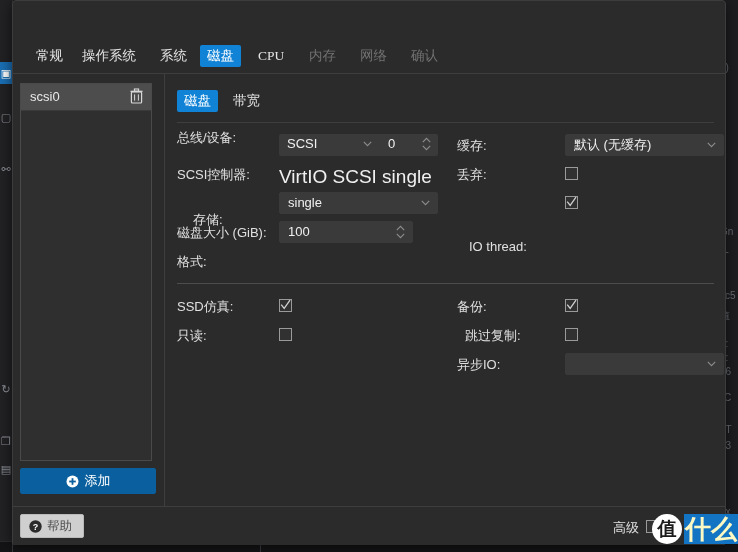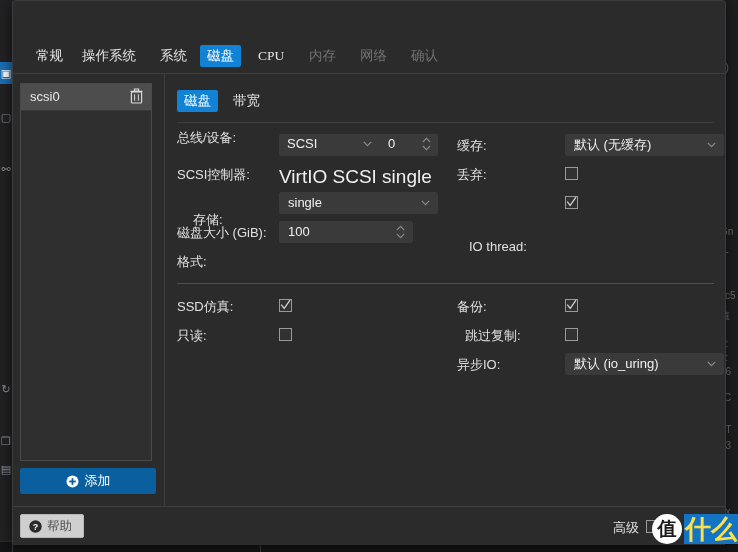--- a/index.html
+++ b/index.html
@@ -349,21 +349,21 @@
     font-size: 19px;
     font-weight: bold;
     display: flex;
     align-items: center;
     justify-content: center;
     margin-right: 2px;
     font-family: "Liberation Serif", serif;
   }
   .wm-hl {
     background: #1474c4;
-    color: #fde047;
+    color: #fef9c3;
     font-size: 26px;
     font-weight: bold;
     line-height: 30px;
     padding: 0 1px;
     letter-spacing: 0px;
     font-family: "Liberation Sans", sans-serif;
   }
   .wm-out {
     color: #ffffff;
     font-size: 26px;
@@ -511,21 +511,20 @@
           <div class="field-label" style="left: 292px; top: 224px;">备份:</div>
           <div class="cbox" style="left: 400px; top: 225px;">
             <svg class="tick" width="11" height="13" viewBox="0 0 11 13">
               <polyline points="1.2,6.6 4.2,10.4 10,2.2" fill="none" stroke="#cfcfcf" stroke-width="1.3"></polyline>
             </svg>
           </div>
           <div class="field-label" style="left: 300px; top: 253px;">跳过复制:</div>
           <div class="cbox" style="left: 400px; top: 254px;"></div>
           <div class="field-label" style="left: 292px; top: 282px;">异步IO:</div>
           <div class="ctl" style="left: 400px; top: 279px; width: 159px;">
-            <span class="val" style="max-width:135px">默认 (io_uring)</span>
             <svg class="caret" width="9" height="6" viewBox="0 0 9 6">
               <polyline points="0.8,0.8 4.5,4.6 8.2,0.8" fill="none" stroke="#8d8d8d" stroke-width="1.1"></polyline>
             </svg>
           </div>
         </div>
 
     </div>
 
     <div class="footer">
       <div class="help-btn">

